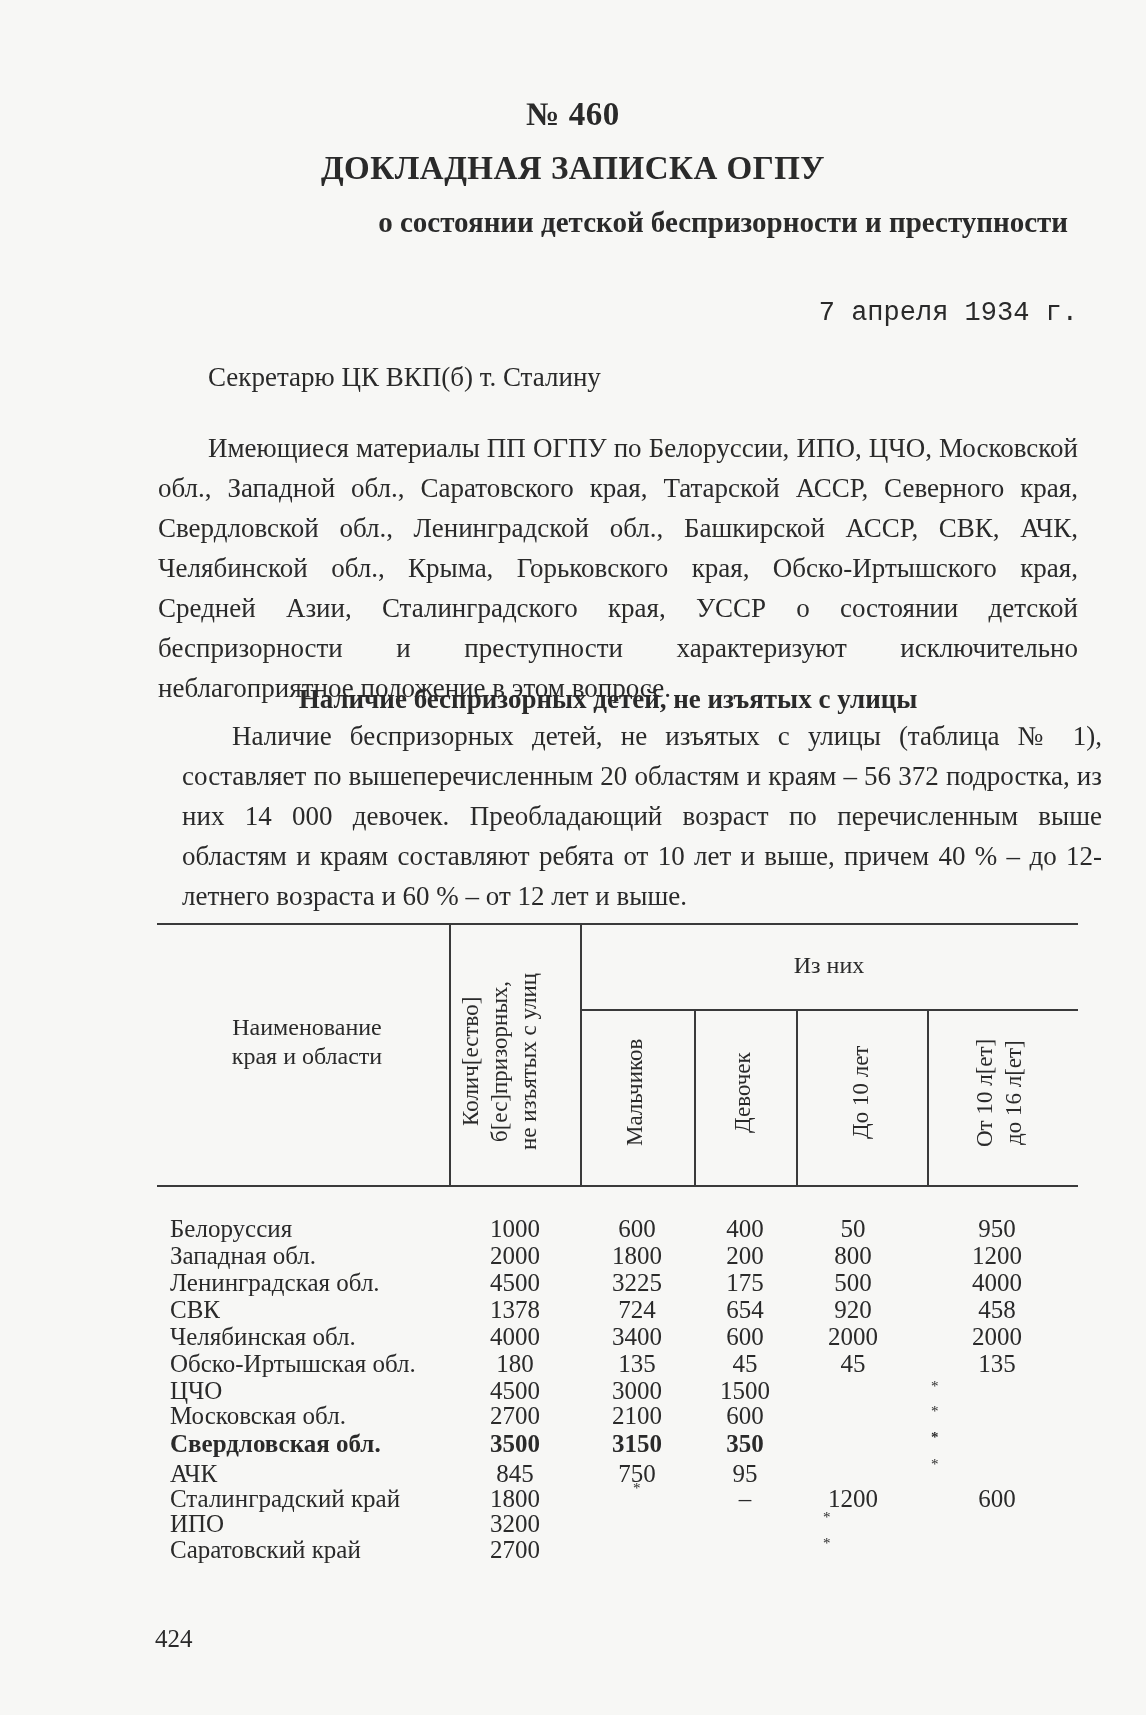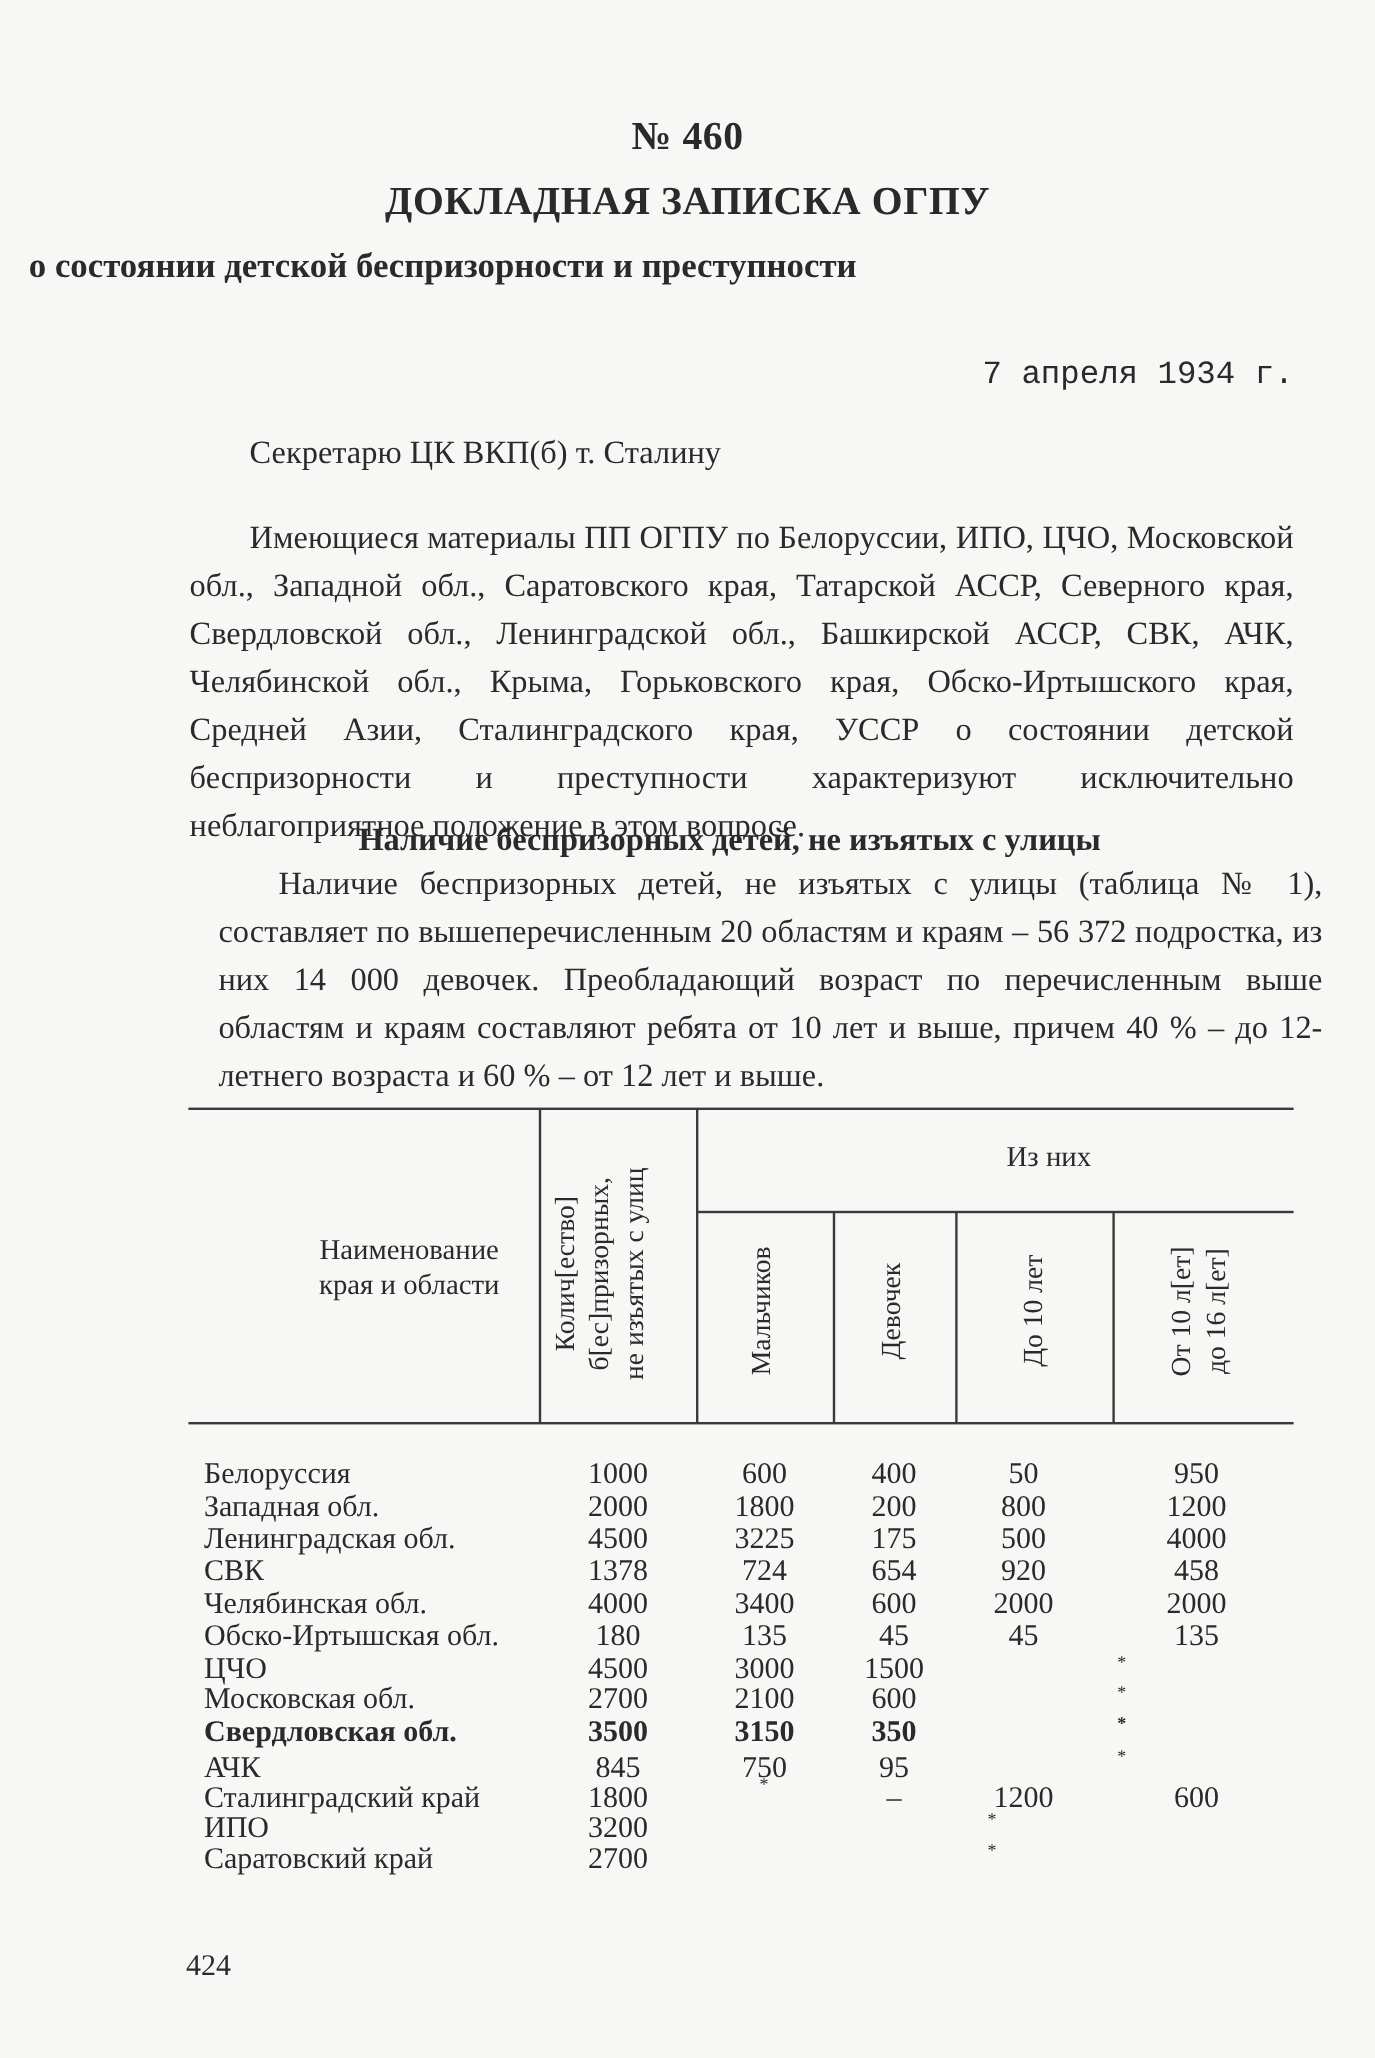--- a/index.html
+++ b/index.html
@@ -14,40 +14,40 @@
   .abs { position: absolute; }
   .doc-number {
     left: 0; width: 1146px; top: 96px; text-align: center;
     font-weight: bold; font-size: 33px; letter-spacing: 0.5px;
   }
   .doc-title {
     left: 0; width: 1146px; top: 150px; text-align: center;
     font-weight: bold; font-size: 33px; letter-spacing: 0.5px;
   }
   .doc-subtitle {
-    left: 0; width: 1068px; top: 206px; text-align: left;
-    font-weight: bold; font-size: 29px; margin-left: 24px;
+    left: 0; width: 1068px; top: 206px; text-align: right;
+    font-weight: bold; font-size: 29px;
   }
   .doc-date { right: 68px; top: 298px; font-size: 27px; font-family: Liberation Mono, monospace; }
   .addressee { left: 208px; top: 362px; font-size: 27px; }
   .body-text {
     left: 158px; width: 920px; font-size: 27px; line-height: 40px;
     text-align: justify; text-indent: 50px;
   }
   .p1 { top: 428px; }
   .section-heading {
     left: 0; width: 1146px; top: 684px; text-align: center;
     font-weight: bold; font-size: 27px; padding-left: 70px; box-sizing: border-box;
   }
   .p2 { top: 716px; margin-left: 24px; }
 
   
   .rule { background: #3a3a3a; height: 2px; }
   .vline { background: #3a3a3a; width: 1.5px; }
-  .th-text { font-size: 24px; line-height: 29px; text-align: center; padding-left: 45px; }
+  .th-text { font-size: 24px; line-height: 29px; text-align: center; }
   .vert {
     position: absolute;
     writing-mode: vertical-rl;
     transform: rotate(180deg);
     font-size: 23px; line-height: 29px;
     text-align: center;
     white-space: nowrap;
   }
   .row {
     position: absolute; left: 0; width: 1146px; height: 27px;
@@ -80,21 +80,21 @@
   <div class="abs rule" style="left:157px; top:923px; width:921px;"></div>
   <div class="abs rule" style="left:580px; top:1009px; width:498px; height:1.5px;"></div>
   <div class="abs rule" style="left:157px; top:1185px; width:921px;"></div>
 
   <div class="abs vline" style="left:449px; top:924px; height:262px;"></div>
   <div class="abs vline" style="left:580px; top:924px; height:262px;"></div>
   <div class="abs vline" style="left:694px; top:1010px; height:176px;"></div>
   <div class="abs vline" style="left:796px; top:1010px; height:176px;"></div>
   <div class="abs vline" style="left:927px; top:1010px; height:176px;"></div>
 
-  <div class="abs th-text" style="left:196px; top:1013px; width:200px;margin-top:15px;">Наименование края и области</div>
+  <div class="abs th-text" style="left:207px; top:1013px; width:200px;">Наименование края и области</div>
 
   <div class="vert" style="left:456px; top:950px; height:222px; width:120px;">
     <span>Колич[ество]</span><br>
     <span>б[ес]призорных,</span><br>
     <span>не изъятых с улиц</span>
   </div>
 
   <div class="abs th-text" style="left:580px; top:951px; width:498px;">Из них</div>
 
   <div class="vert" style="left:620px; top:1020px; height:145px; width:30px;">Мальчиков</div>

